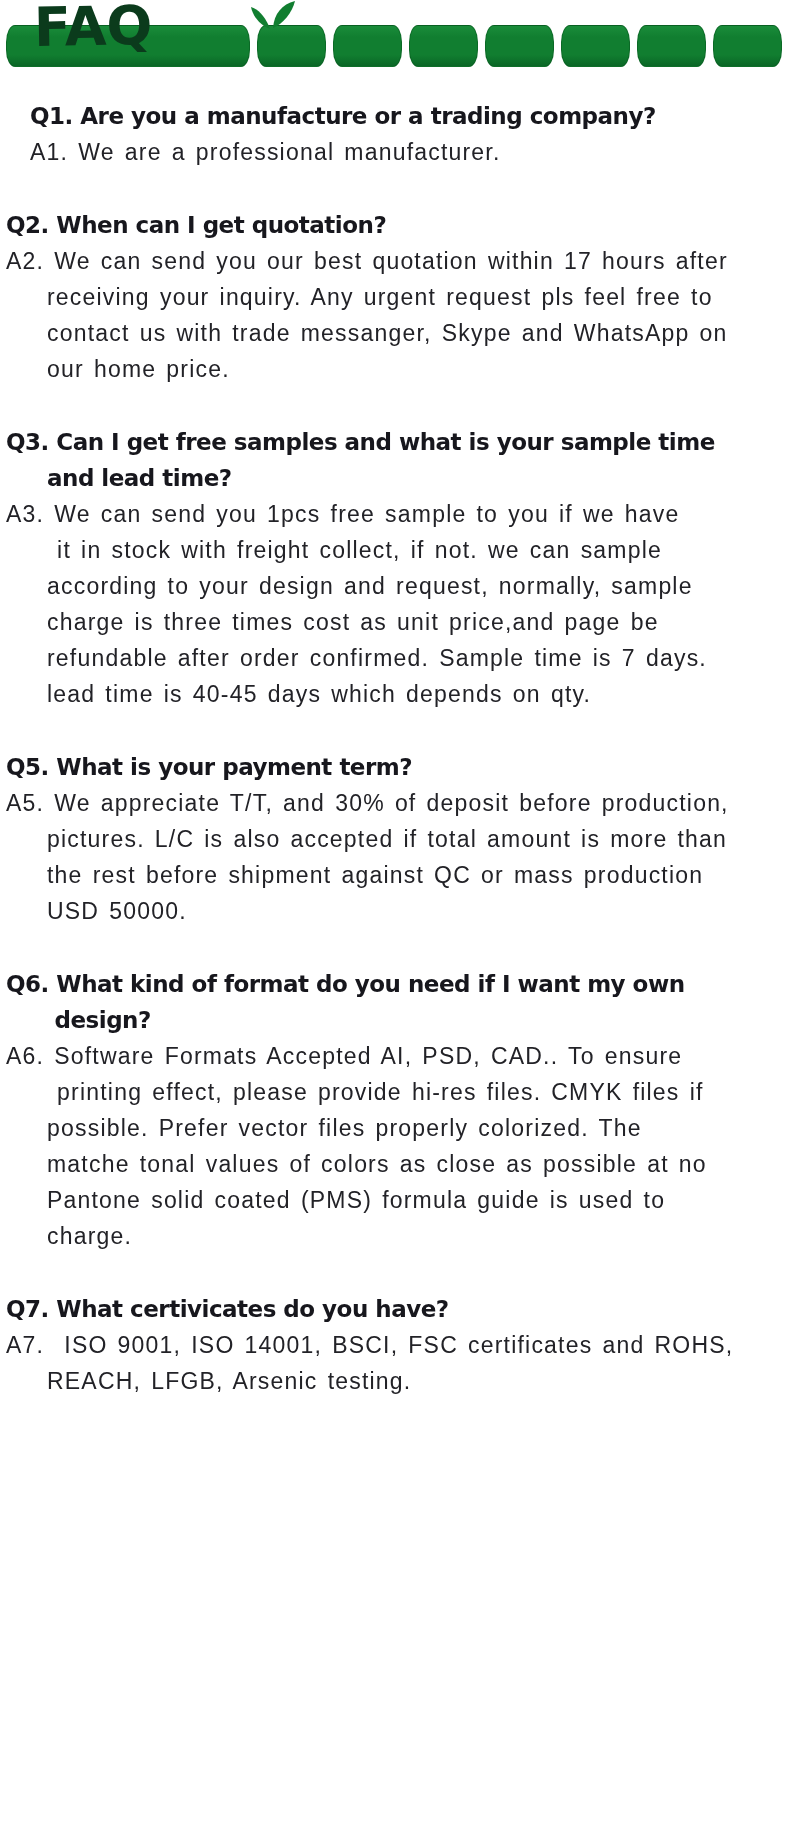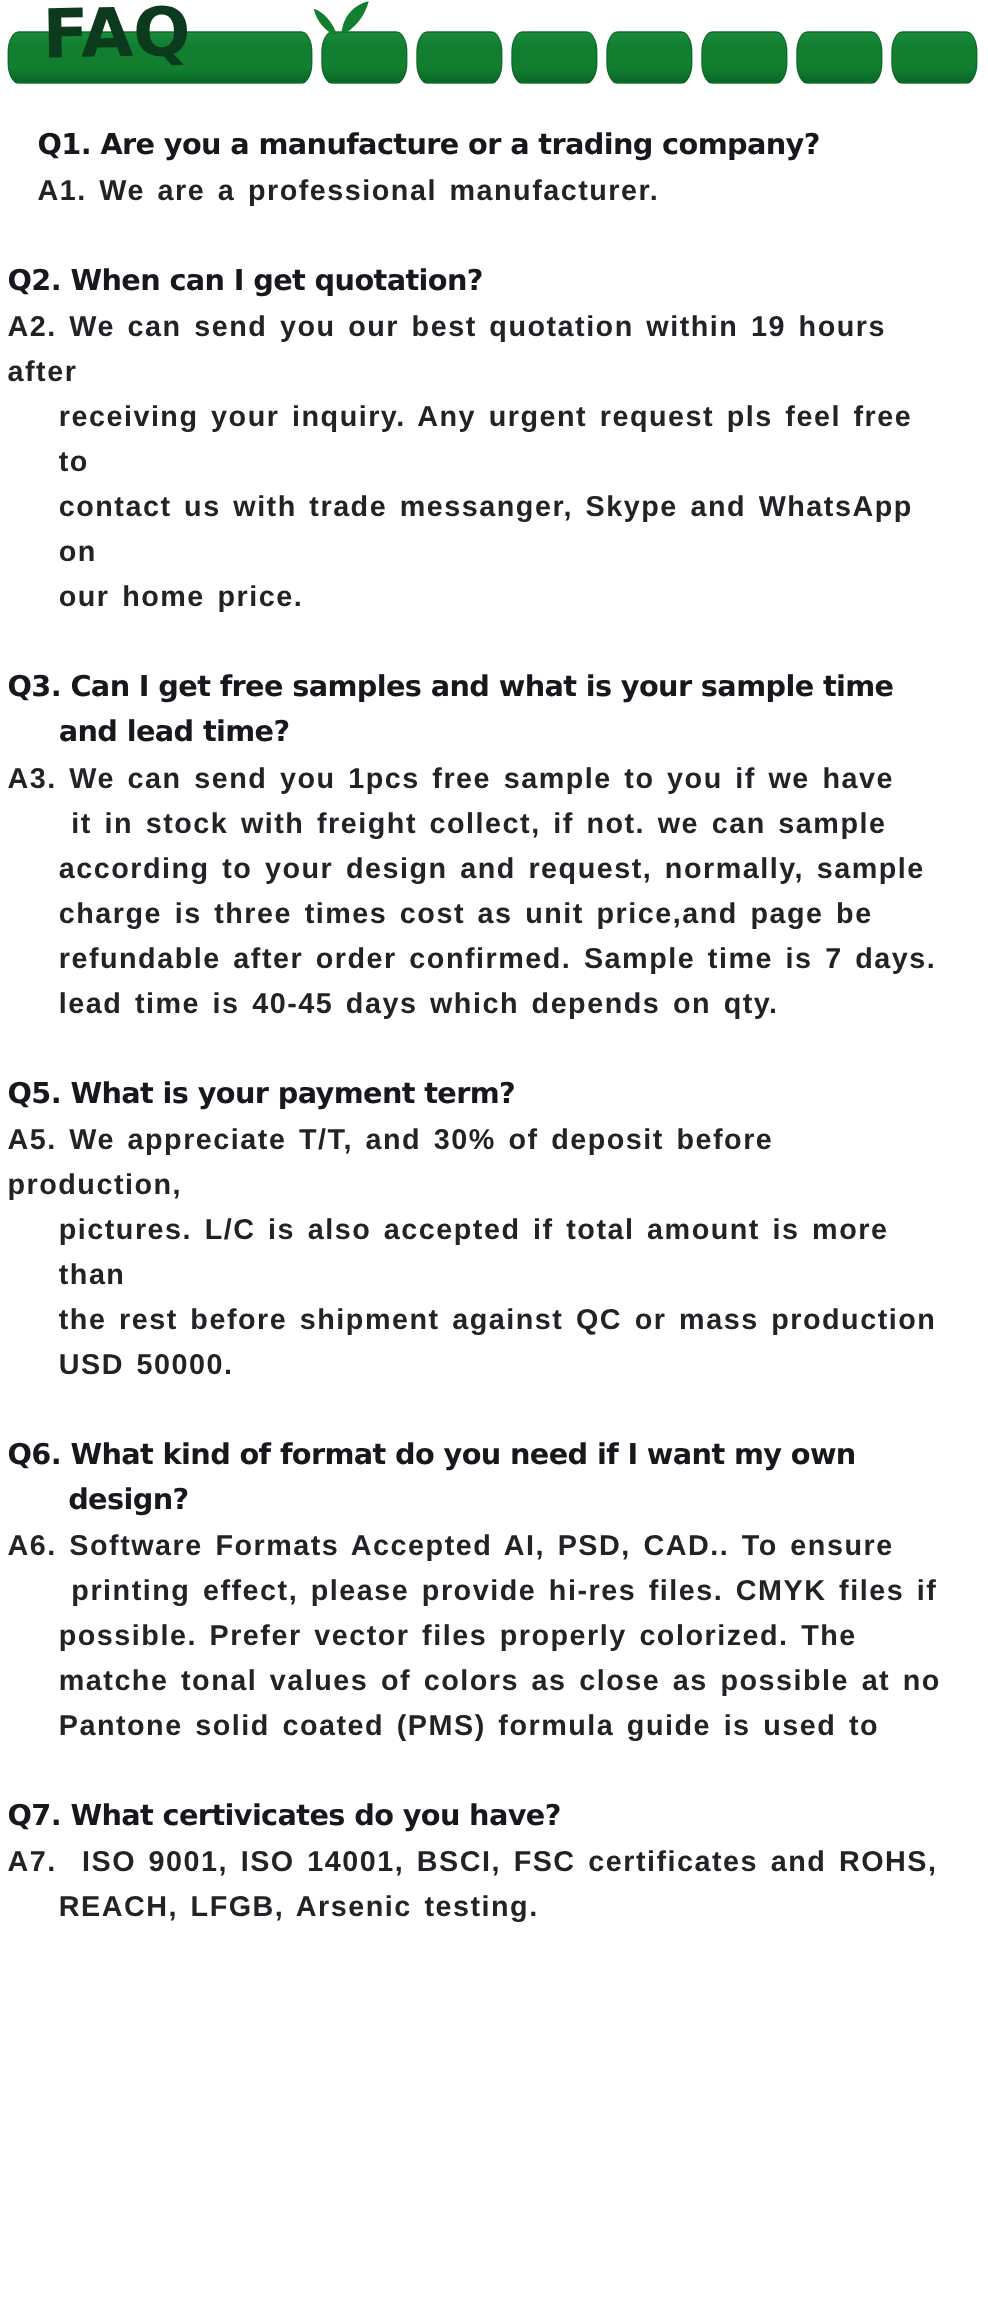--- a/index.html
+++ b/index.html
@@ -73,21 +73,20 @@
     color:var(--heading-color);
     white-space:pre-wrap;
   }
   .a-line{
     font-size:23px;
     line-height:36px;
     letter-spacing:1.2px;
     word-spacing:2.5px;
     color:var(--text-color);
     white-space:pre-wrap;
-    font-weight:bold;
   }
   .cont{padding-left:41px;}
 </style>
 </head>
 <body>
 
 <header class="banner">
   <div class="bamboo-bar" id="bamboo-bar">
       <div class="seg seg-long"></div>
       <div class="seg"></div>
@@ -105,21 +104,21 @@
   </svg>
 </header>
 
 <main class="content" id="faq-list">
     <section class="qa">
       <div class="q-line">Q1. Are you a manufacture or a trading company?</div>
       <div class="a-line">A1. We are a professional manufacturer.</div>
     </section>
     <section class="qa">
       <div class="q-line">Q2. When can I get quotation?</div>
-      <div class="a-line">A2. We can send you our best quotation within 19 hours after</div>
+      <div class="a-line">A2. We can send you our best quotation within 17 hours after</div>
       <div class="a-line cont">receiving your inquiry. Any urgent request pls feel free to</div>
       <div class="a-line cont">contact us with trade messanger, Skype and WhatsApp on</div>
       <div class="a-line cont">our home price.</div>
     </section>
     <section class="qa">
       <div class="q-line">Q3. Can I get free samples and what is your sample time</div>
       <div class="q-line cont">and lead time?</div>
       <div class="a-line">A3. We can send you 1pcs free sample to you if we have</div>
       <div class="a-line cont"> it in stock with freight collect, if not. we can sample</div>
       <div class="a-line cont">according to your design and request, normally, sample</div>
@@ -135,19 +134,20 @@
       <div class="a-line cont">USD 50000.</div>
     </section>
     <section class="qa">
       <div class="q-line">Q6. What kind of format do you need if I want my own</div>
       <div class="q-line cont"> design?</div>
       <div class="a-line">A6. Software Formats Accepted AI, PSD, CAD.. To ensure</div>
       <div class="a-line cont"> printing effect, please provide hi-res files. CMYK files if</div>
       <div class="a-line cont">possible. Prefer vector files properly colorized. The</div>
       <div class="a-line cont">matche tonal values of colors as close as possible at no</div>
       <div class="a-line cont">Pantone solid coated (PMS) formula guide is used to</div>
+      <div class="a-line cont">charge.</div>
     </section>
     <section class="qa">
       <div class="q-line">Q7. What certivicates do you have?</div>
       <div class="a-line">A7.  ISO 9001, ISO 14001, BSCI, FSC certificates and ROHS,</div>
       <div class="a-line cont">REACH, LFGB, Arsenic testing.</div>
     </section>
   </main>
 
 </body></html>

